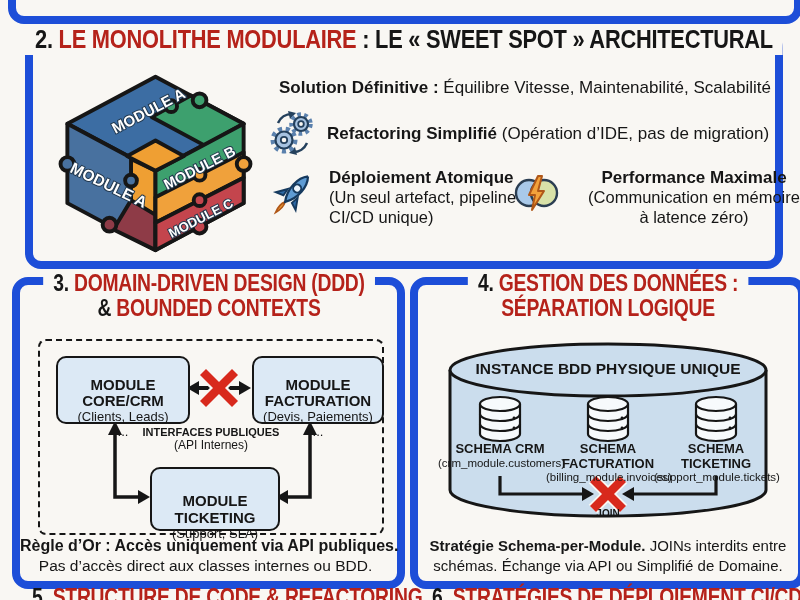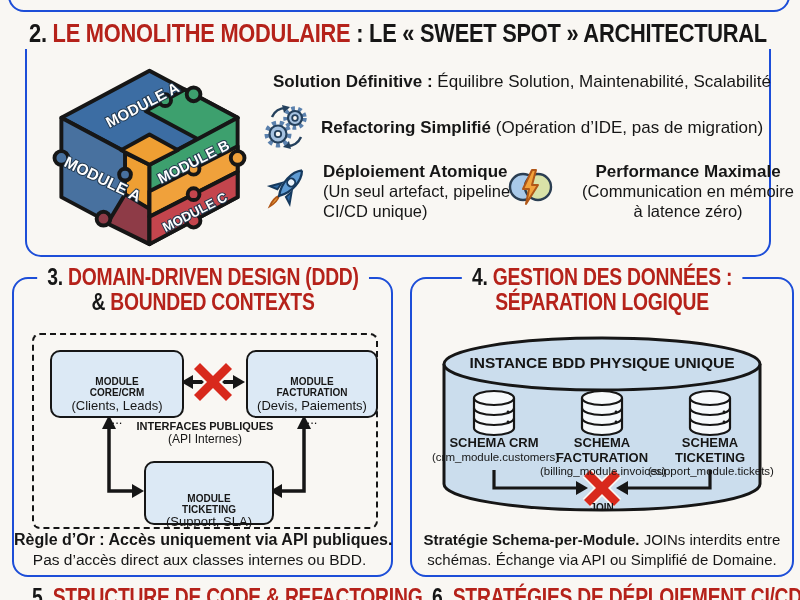--- a/index.html
+++ b/index.html
@@ -1,29 +1,29 @@
 <!DOCTYPE html>
 <html><head>
 <meta charset="utf-8">
 <style>
   html,body{margin:0;padding:0;}
   body{width:800px;height:600px;overflow:hidden;background:#f9f7f3;
        font-family:"Liberation Sans", sans-serif;color:#161616;}
   #canvas{position:relative;width:800px;height:600px;overflow:hidden;}
   .abs{position:absolute;}
-  .sect-box{position:absolute;border:2px solid #1d4ed8;border-radius:16px;}
+  .sect-box{position:absolute;border:8px solid #1d4ed8;border-radius:16px;}
   .fieldset-title{position:absolute;left:50%;transform:translateX(-50%) scaleX(0.84);
       white-space:nowrap;background:#f9f7f3;padding:0 12px;font-weight:bold;
       text-align:center;letter-spacing:-0.3px;}
   .red{color:#b5221a;}
   .ink{color:#161616;}
   .mini-box{position:absolute;background:#dce9f5;border:2.5px solid #161616;border-radius:10px;
       display:flex;flex-direction:column;align-items:center;justify-content:center;
       text-align:center;line-height:1.12;}
-  .mini-box .bold-l{font-weight:bold;font-size:10px;white-space:pre-line;margin-top:36px;}
+  .mini-box .bold-l{font-weight:bold;font-size:15px;white-space:pre-line;margin-top:36px;}
   .mini-box .det-l{font-size:13px;white-space:pre-line;}
   .pre{white-space:pre-line;}
   .b{font-weight:bold;}
   .dashed-pane{position:absolute;border:2.5px dashed #161616;border-radius:8px;}
   .center-text{text-align:center;}
   .nowrap{white-space:nowrap;}
   .schema-label{position:absolute;width:124px;text-align:center;line-height:1.12;}
   .schema-label .sn{font-weight:bold;font-size:13px;white-space:pre-line;}
   .schema-label .sd{font-size:11.5px;}
   .cut-title{position:absolute;width:400px;text-align:center;font-weight:bold;
@@ -71,21 +71,21 @@
       </g>
       <g font-family="Liberation Sans, sans-serif" font-weight="bold" fill="#ffffff" text-anchor="middle" style="paint-order:stroke" stroke="#22384e" stroke-width="2">
         <text transform="translate(98,44) rotate(-27.5)" font-size="15.5" dy="5">MODULE A</text>
         <text transform="translate(57,120) rotate(26)" font-size="16" dy="5">MODULE A</text>
         <text transform="translate(150,102) rotate(-27)" font-size="15" dy="5">MODULE B</text>
         <text transform="translate(151,153) rotate(-27)" font-size="13.5" dy="5">MODULE C</text>
       </g>
     </svg>
 
     <div class="abs nowrap" style="left:246px;top:38px;font-size:17px;">
-      <span class="b">Solution Définitive :</span><span> Équilibre Solution, Maintenabilité, Scalabilité</span>
+      <span class="b">Solution Définitive :</span><span> Équilibre Vitesse, Maintenabilité, Scalabilité</span>
     </div>
 
     <svg class="abs" style="left:236px;top:70px;" width="48" height="46" viewBox="0 0 48 46">
       <path d="M9,13 A15,15 0 0 1 23,4" fill="none" stroke="#24405c" stroke-width="2.5"></path>
       <polygon points="27,3 19,1 21,9" fill="#24405c"></polygon>
       <path d="M38,33 A15,15 0 0 1 24,42" fill="none" stroke="#24405c" stroke-width="2.5"></path>
       <polygon points="20,43 28,45 26,37" fill="#24405c"></polygon>
       <circle cx="32" cy="14" r="9.5" fill="none" stroke="#5b81ad" stroke-width="4.5" stroke-dasharray="3.6 3.2"></circle>
       <circle cx="32" cy="14" r="7" fill="#a6c2e0" stroke="#24405c" stroke-width="2.2"></circle>
       <circle cx="32" cy="14" r="2.8" fill="#f9f7f3" stroke="#24405c" stroke-width="1.8"></circle>

